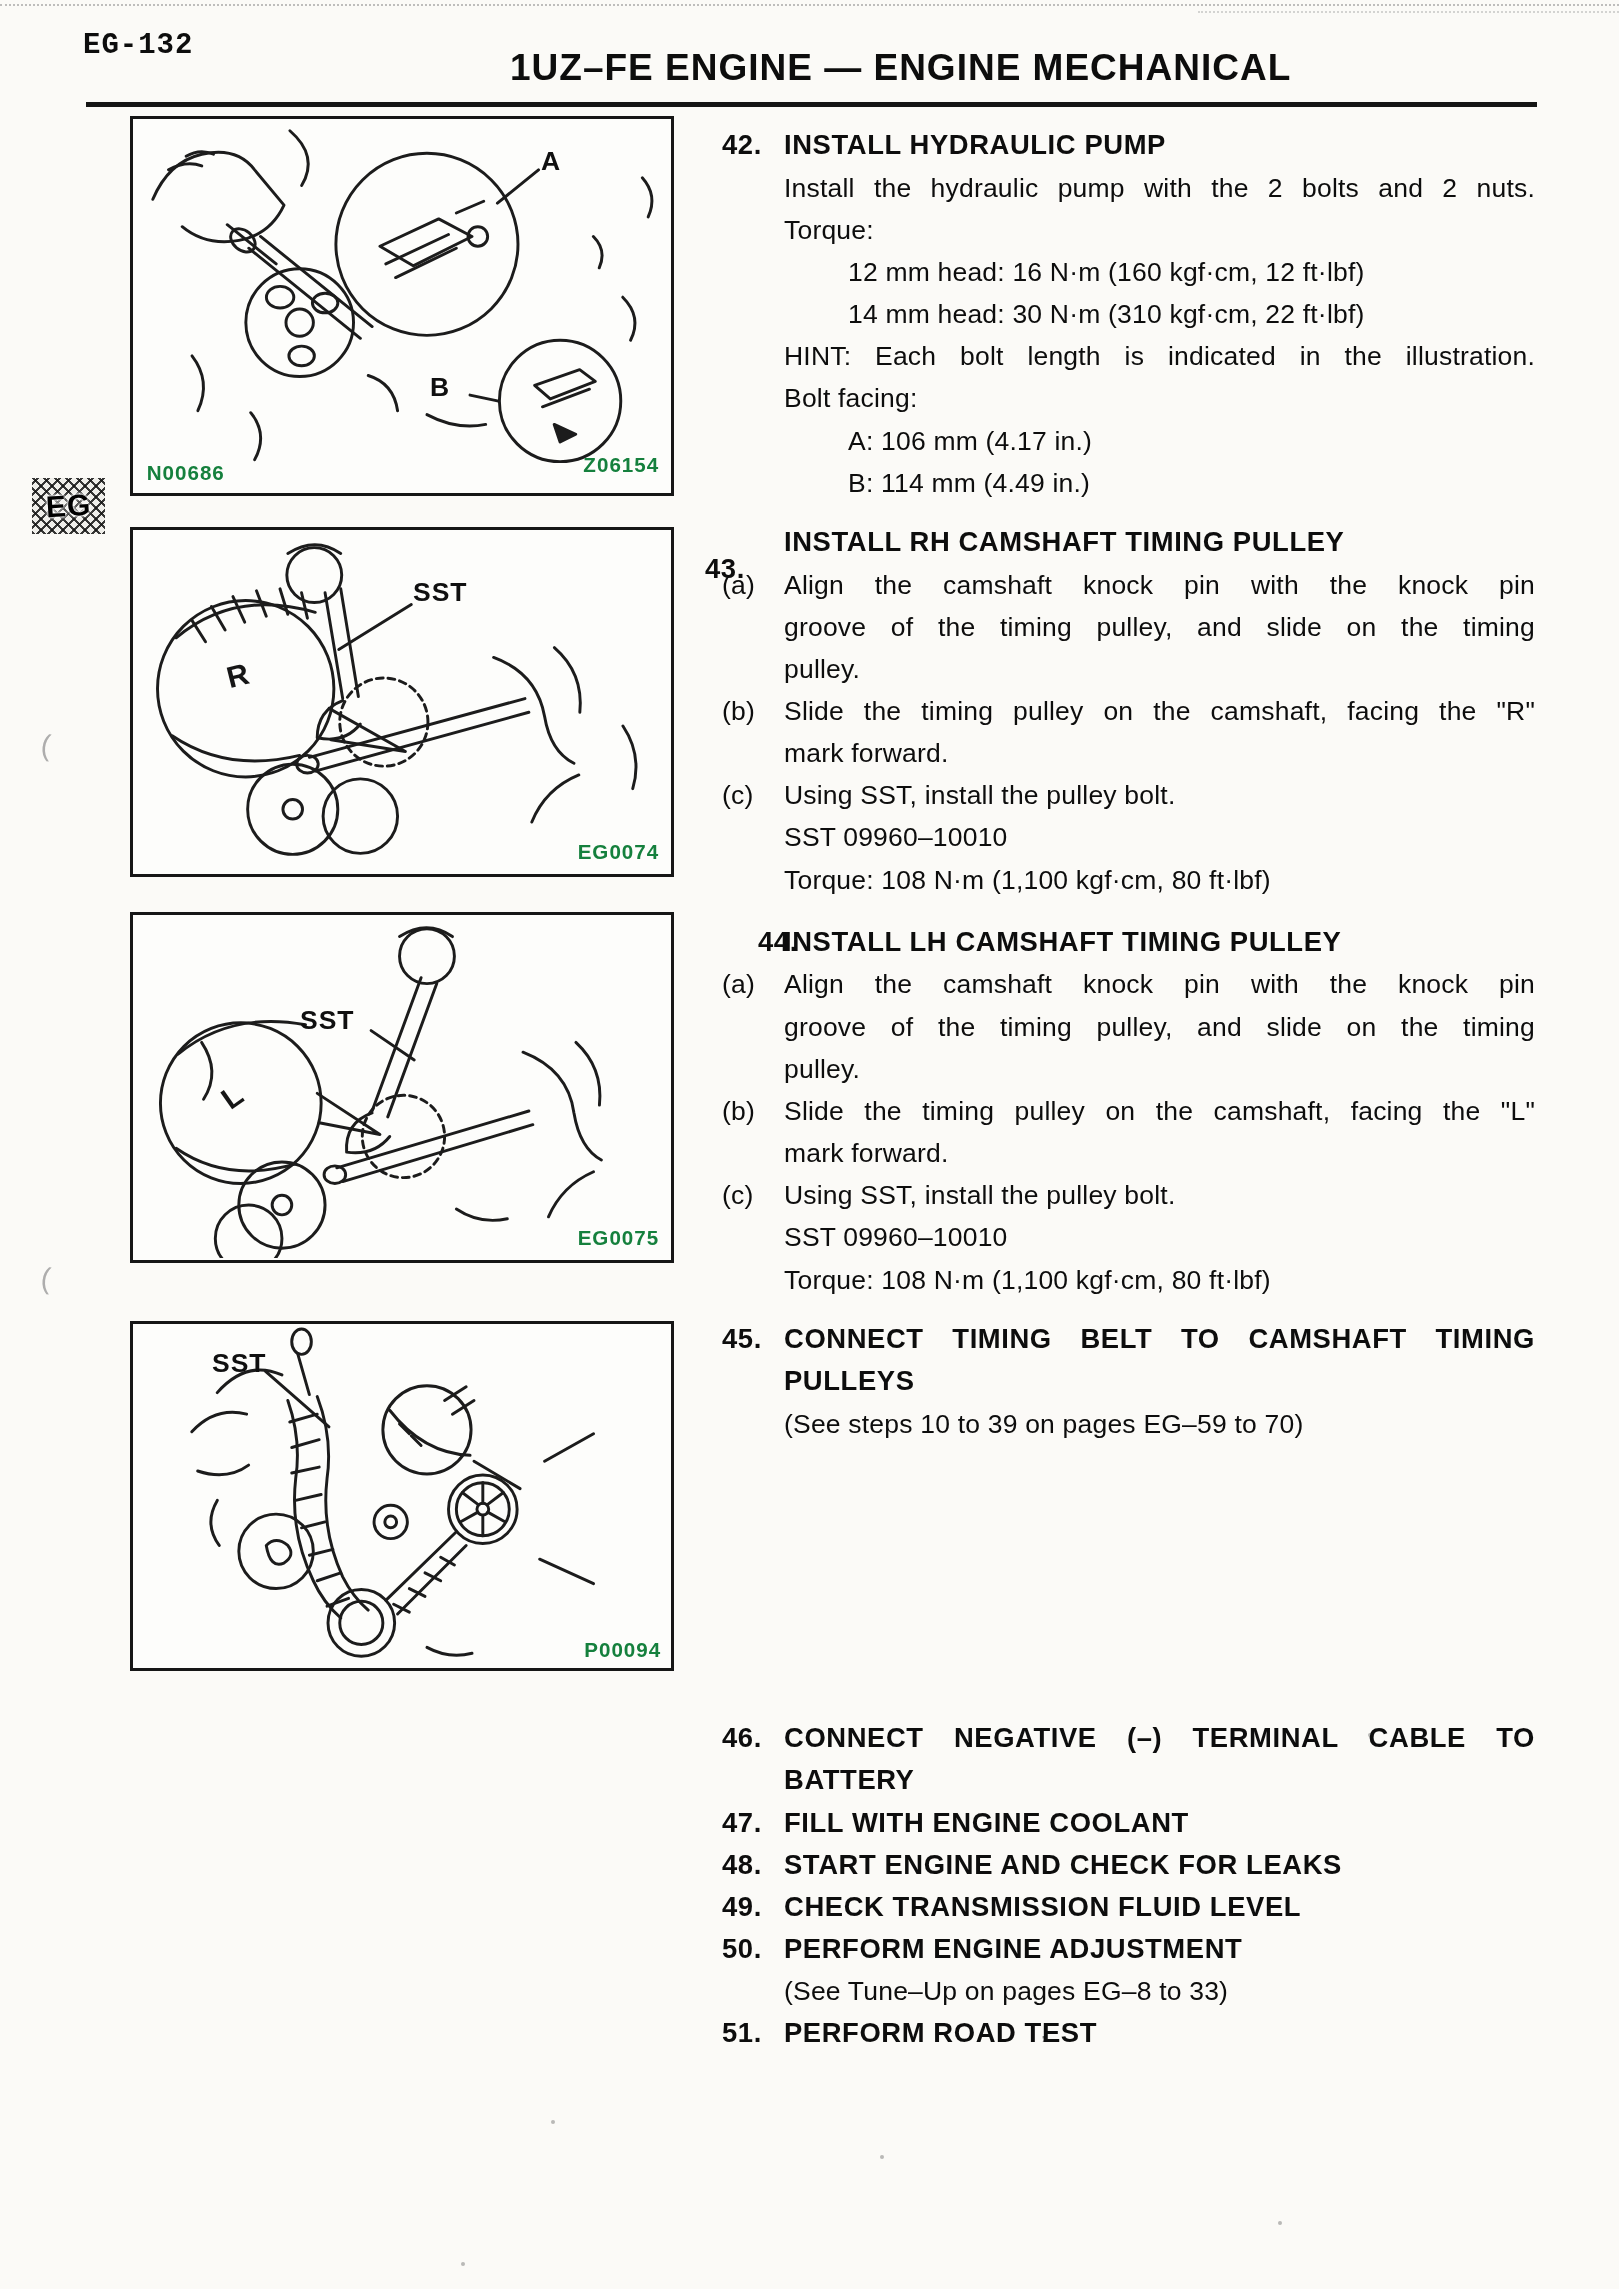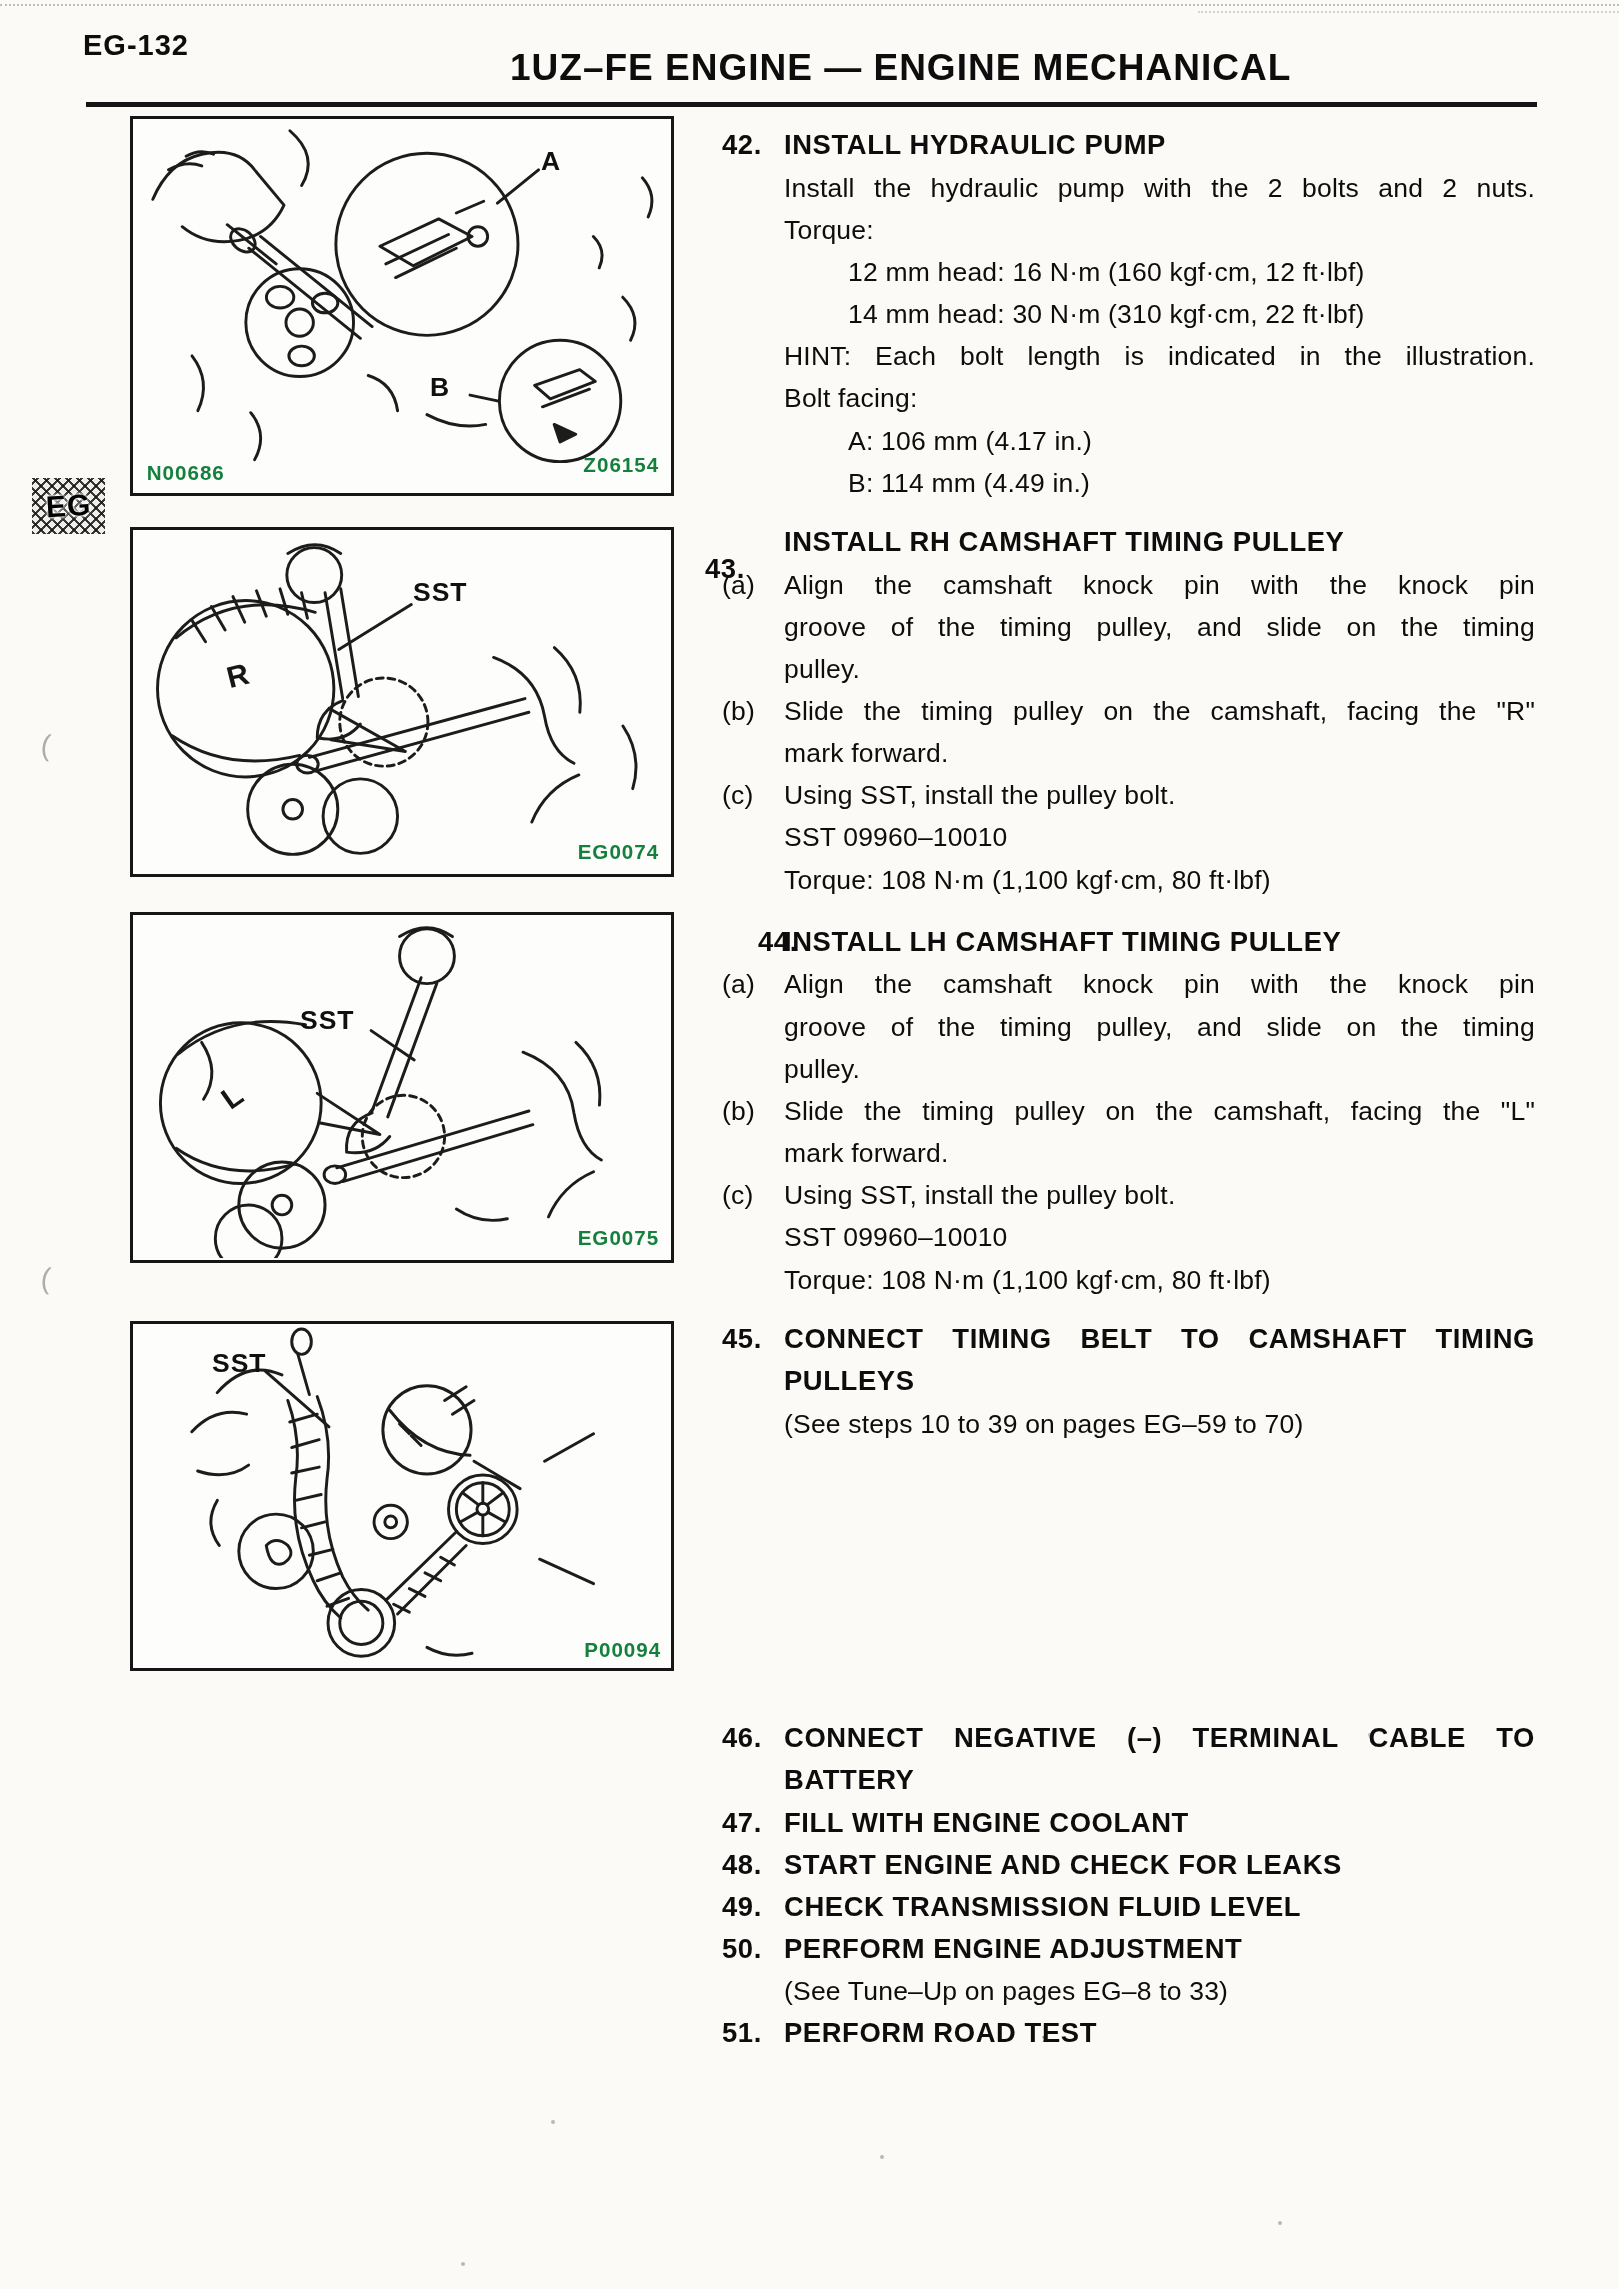--- a/index.html
+++ b/index.html
@@ -9,21 +9,21 @@
     font-family:"Liberation Sans", sans-serif;
     color:#0d0d0d;
     overflow:hidden;
   }
   .txt{position:absolute;line-height:42px;white-space:nowrap;}
   .h{font-weight:700;font-size:27.4px;letter-spacing:0.6px;}
   .b{font-weight:400;font-size:26.5px;letter-spacing:0.2px;}
   .sp{font-weight:400;font-size:26.5px;letter-spacing:0.2px;}
   .just{white-space:normal;width:751px;text-align:justify;text-align-last:justify;}
   .hdr-rule{position:absolute;left:86px;top:102px;width:1451px;height:4.9px;background:#151515;}
-  .pgnum{position:absolute;left:83px;top:29px;font-weight:700;font-size:29px;letter-spacing:1px;}
+  .pgnum{position:absolute;left:83px;top:29px;font-weight:700;font-size:29px;letter-spacing:1px;font-family:Liberation Mono, monospace;}
   .hdr-title{position:absolute;left:510px;top:47px;font-weight:700;font-size:37px;letter-spacing:1px;}
   .fig{position:absolute;left:130px;width:544px;border:3.9px solid #161616;background:#fdfdfb;box-sizing:border-box;}
   .fig svg{position:absolute;left:0;top:0;}
   .figcode{position:absolute;font-weight:700;font-size:20.6px;letter-spacing:1px;color:#15803d;}
   .figlabel{position:absolute;font-weight:700;font-size:26.5px;letter-spacing:1px;color:#101010;}
   .inset-mark{position:absolute;font-weight:700;font-size:30px;color:#161616;}
   .egtab{
     position:absolute;left:32px;top:478px;width:73px;height:56px;
     background-color:#efeeea;
     background-image:

